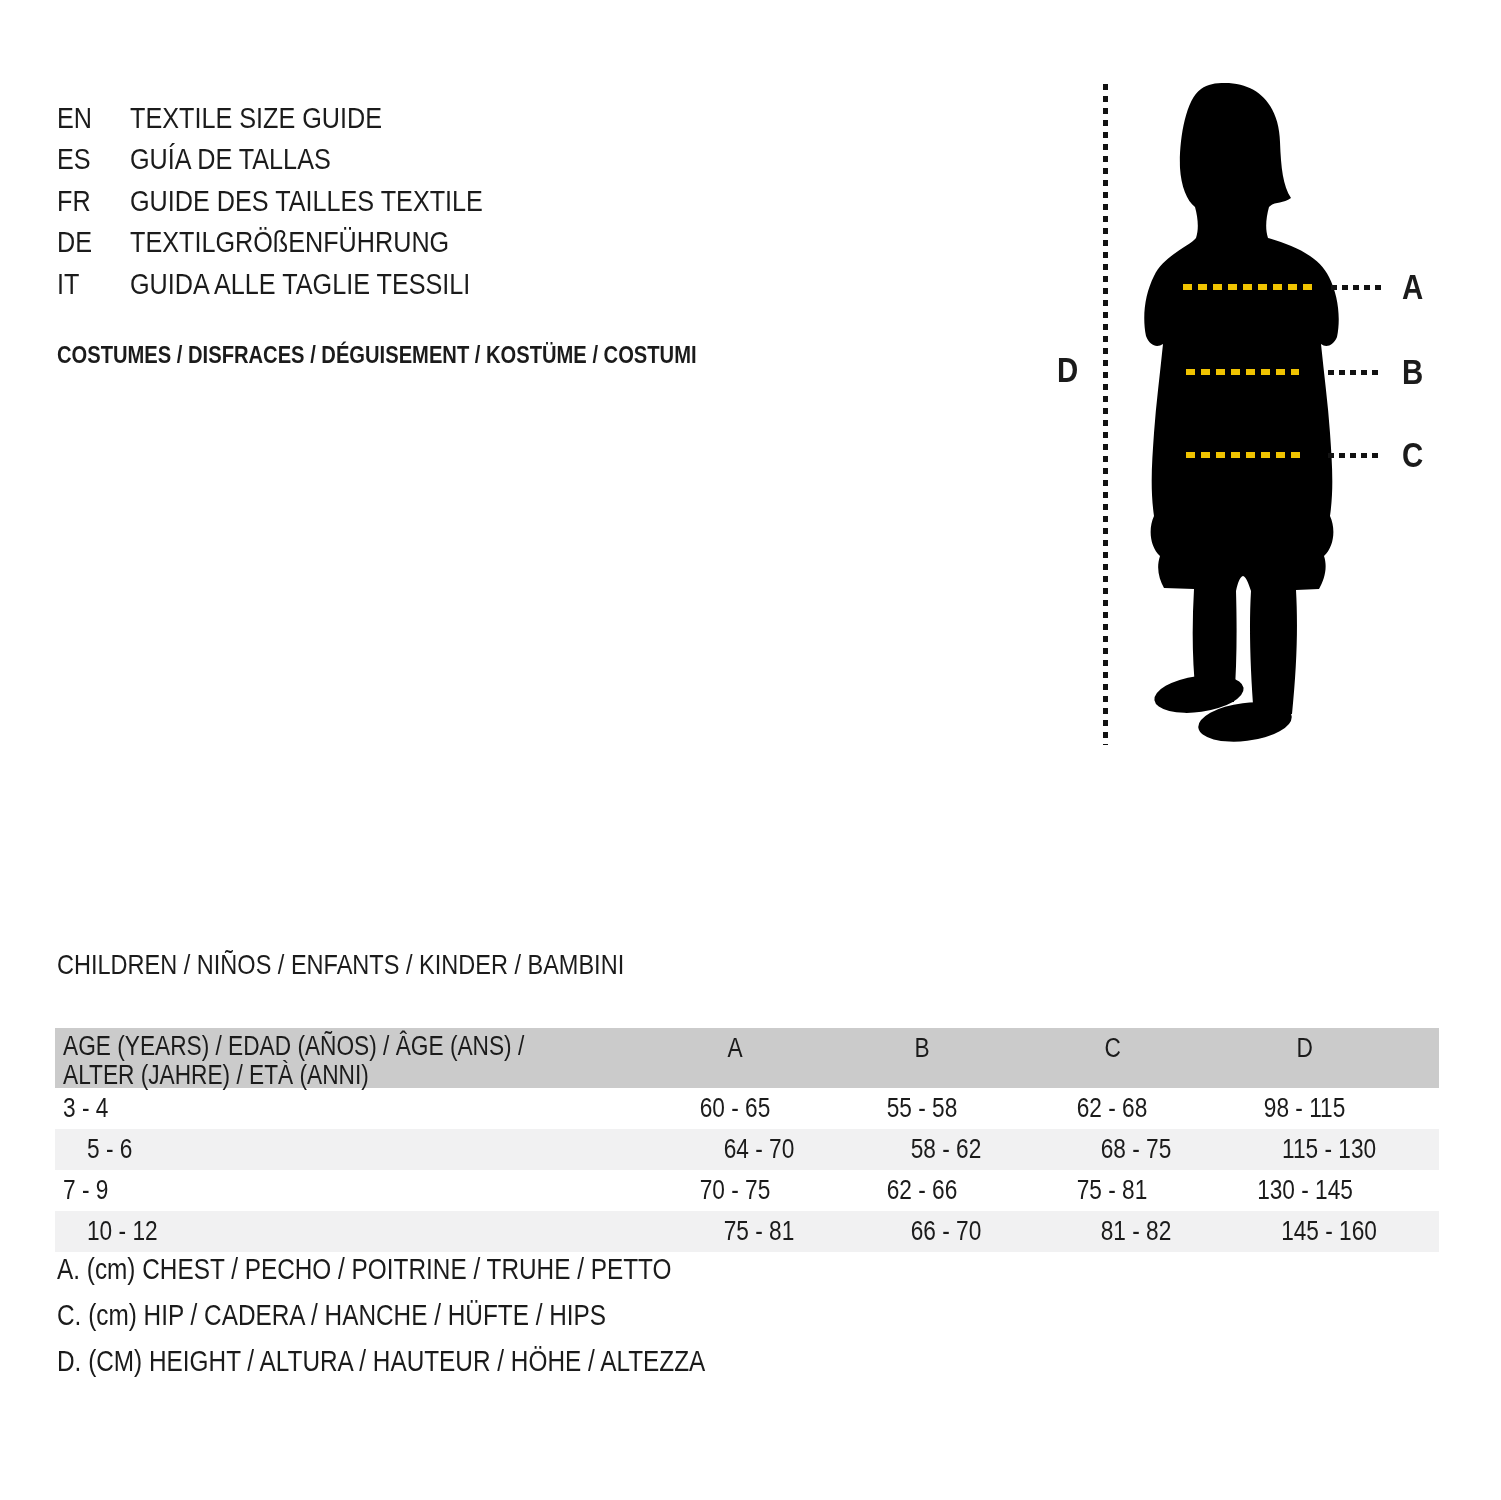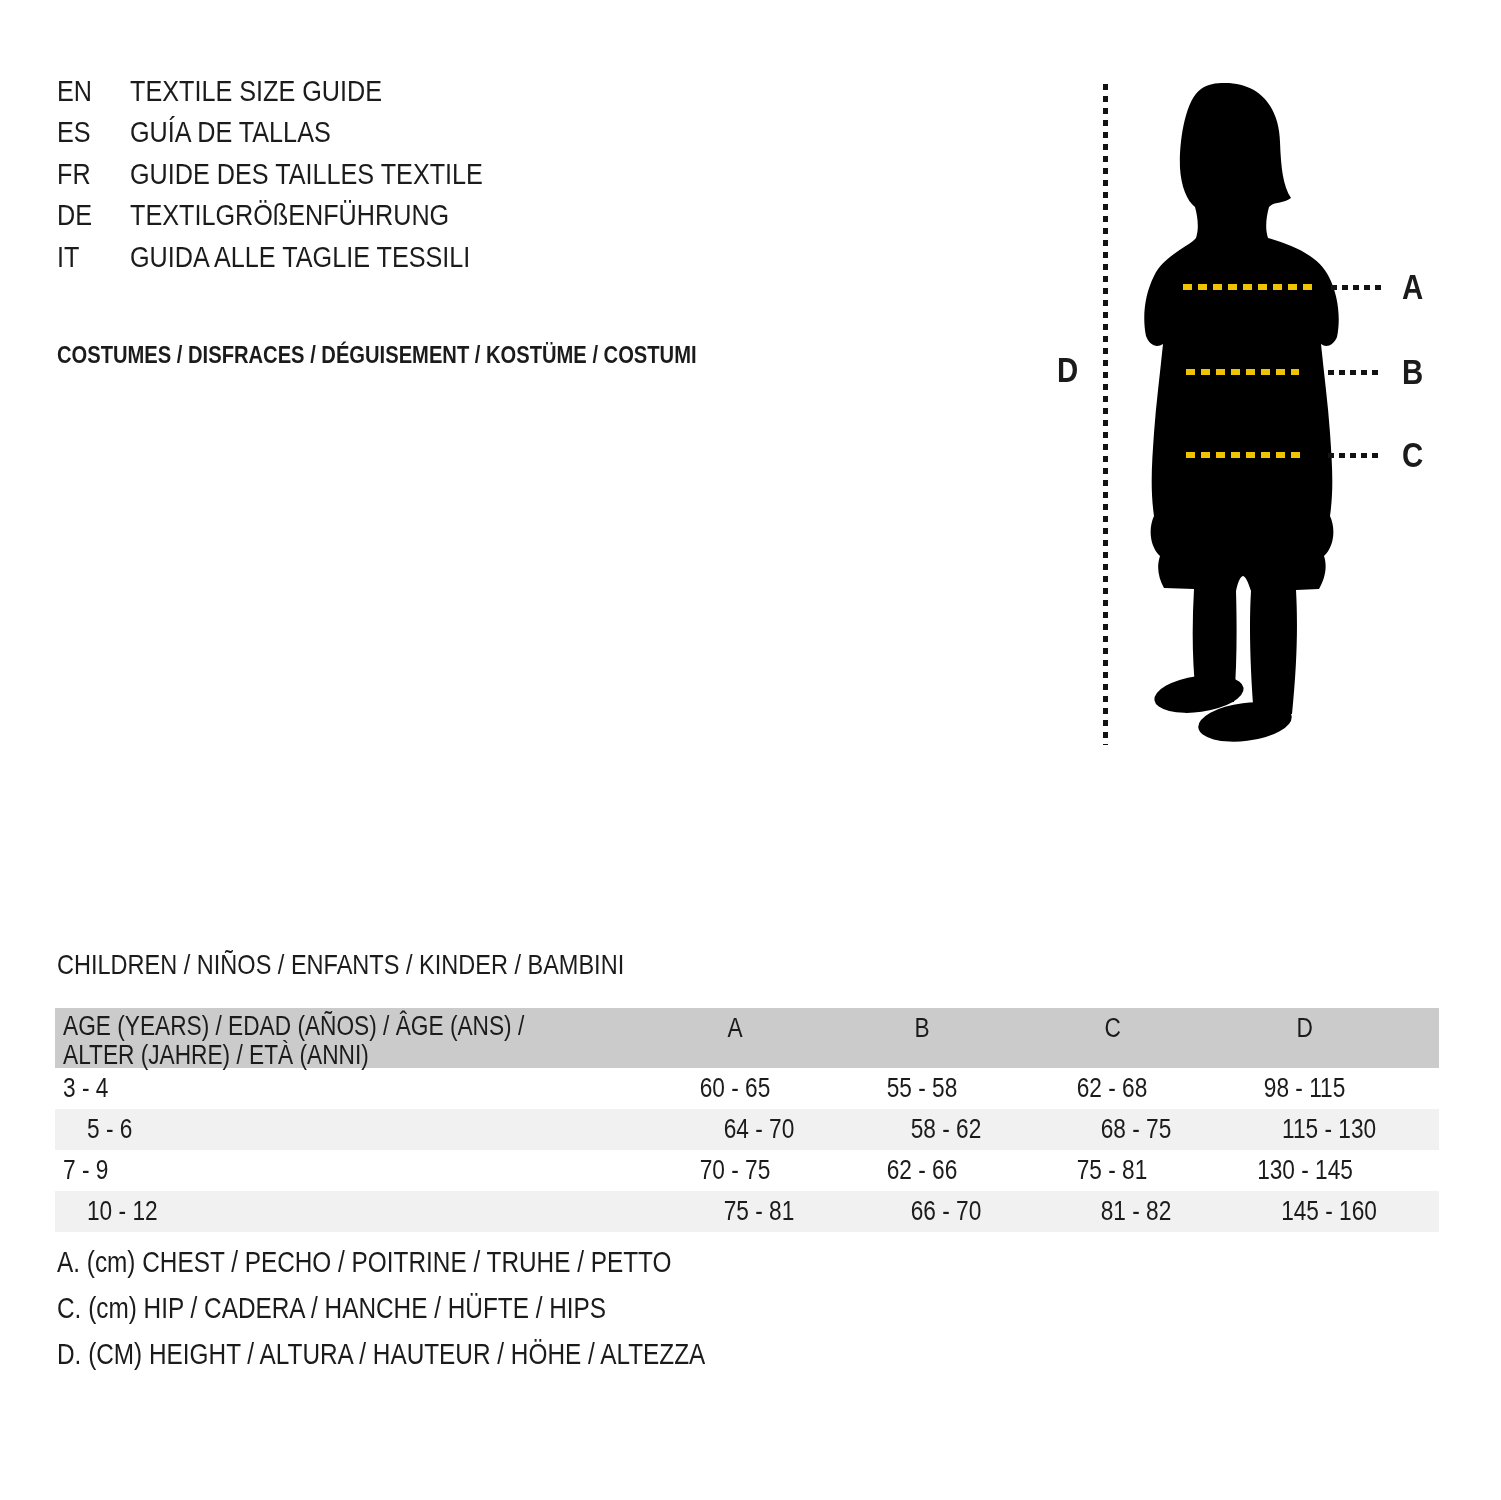--- a/index.html
+++ b/index.html
@@ -6,21 +6,21 @@
   #canvas {
     position:relative; width:1501px; height:1500px;
     background:#ffffff; overflow:hidden;
     font-family:"Liberation Sans", sans-serif;
     color:#1b1b1b;
   }
   .cnd   { display:inline-block; transform:scaleX(.84); transform-origin:0 50%; white-space:nowrap; }
   .cnd-c { display:inline-block; transform:scaleX(.84); transform-origin:50% 50%; white-space:nowrap; }
 
   
-  .lang-list { position:absolute; left:57px; top:70px; font-size:30px; font-weight:500; }
+  .lang-list { position:absolute; left:57px; top:97px; font-size:30px; font-weight:500; }
   .lang-row  { display:flex; height:41.5px; align-items:center; }
   .lang-code { width:73px; flex:0 0 73px; }
 
   .category-line { position:absolute; left:57px; top:341px; font-size:24px; font-weight:700; }
 
   
   .vline {
     position:absolute; left:1103px; top:84px; width:5px; height:661px;
     background:repeating-linear-gradient(to bottom,#121212 0 6px,transparent 6px 12px);
   }
@@ -31,31 +31,31 @@
     background:repeating-linear-gradient(to right,#f0c300 0 9px,transparent 9px 15px); }
   .meas-dot { position:absolute; height:5px;
     background:repeating-linear-gradient(to right,#121212 0 6px,transparent 6px 11px); }
   .meas-label { position:absolute; width:38px; text-align:center;
     font-size:35px; font-weight:700; line-height:36px; }
 
   
   .section-title { position:absolute; left:57px; top:949px; font-size:28px; font-weight:500; }
   .size-table { position:absolute; left:55px; top:1008px; width:1384px; font-size:27px; font-weight:500; }
   .t-grid { display:grid; grid-template-columns:585px 190px 185px 195px 190px 1fr; }
-  .t-head { background:#cbcbcb; height:60px; align-items:start; padding-top:0; }
+  .t-head { background:#cbcbcb; height:60px; align-items:start; padding-top:0;margin-top:20px; }
   .t-head .age-h { padding:4px 0 0 8px; line-height:29px; }
   .t-head .col-h { text-align:center; padding-top:5px; }
   .t-row  { height:41px; align-items:center; }
   .t-row .age-c { padding-left:8px; }
   .t-row .val-c { text-align:center; }
   .bg-alt { background:#f1f1f2;padding-left:24px; }
 
   
   .legend { position:absolute; left:57px; top:1246px; font-size:29px; font-weight:500; }
-  .legend-row { height:46px; display:flex; }
+  .legend-row { height:46px; display:flex; align-items:center; }
 </style>
 </head>
 <body>
 
 <div id="canvas">
 
   <div class="lang-list">
     <div class="lang-row">
       <span class="lang-code cnd">EN</span>
       <span class="cnd">TEXTILE SIZE GUIDE</span>

